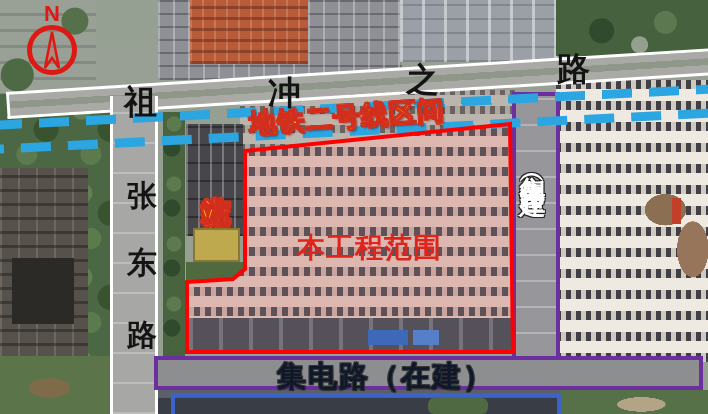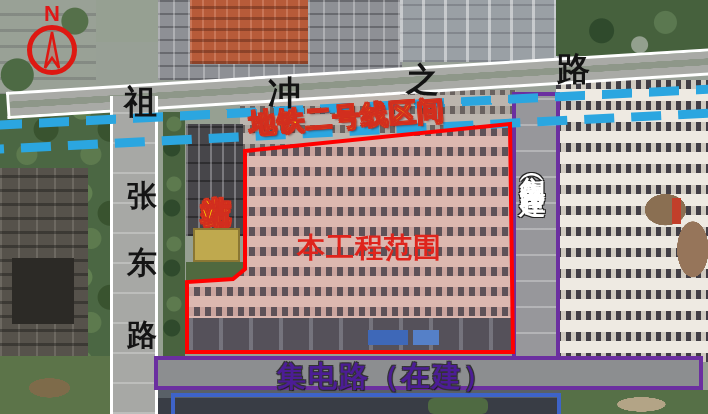--- a/index.html
+++ b/index.html
@@ -112,21 +112,21 @@
     text-shadow:-1px -1px 0 #D22E1E,1px -1px 0 #D22E1E,-1px 1px 0 #D22E1E,1px 1px 0 #D22E1E,2px 2px 2px rgba(60,0,0,.45);}
   .substation-label{left:201px;top:197px;display:flex;flex-direction:column;gap:1px;
     font-family:"Liberation Sans","DejaVu Sans",sans-serif;}
   .substation-label span{position:static;font-size:30px;font-weight:800;line-height:32px;color:#FFE600;
     -webkit-text-stroke:1px #D22E1E;
     text-shadow:-1px -1px 0 #D22E1E,1px -1px 0 #D22E1E,-1px 1px 0 #D22E1E,1px 1px 0 #D22E1E;}
   .project-label{left:297px;top:229px;font-size:28px;font-weight:700;color:#DF241C;letter-spacing:1px;}
   .right-road-label{left:515px;top:156px;writing-mode:vertical-rl;font-size:26px;letter-spacing:3px;
     color:#fff;font-weight:600;
     text-shadow:-1px -1px 0 #222,1px -1px 0 #222,-1px 1px 0 #222,1px 1px 0 #222;}
-  .bottom-road-label{left:277px;top:357px;font-size:29px;color:#4c1d95;font-weight:600;letter-spacing:2px;
+  .bottom-road-label{left:277px;top:357px;font-size:29px;color:#0f172a;font-weight:600;letter-spacing:2px;
     text-shadow:-1px -1px 0 #333,1px -1px 0 #333,-1px 1px 0 #333,1px 1px 1px rgba(0,0,0,.7);}
 
   
   .compass-n{left:44px;top:1px;font-size:22px;font-weight:800;color:#E01818;z-index:8;
     font-family:"Liberation Sans","DejaVu Sans",sans-serif;}
   .compass-circle{left:27px;top:25px;width:50px;height:50px;border:5px solid #DE1812;border-radius:50%;z-index:8;}
   .compass-arrow{left:0;top:0;width:40px;height:40px;}
 </style>
 </head>
 <body>

